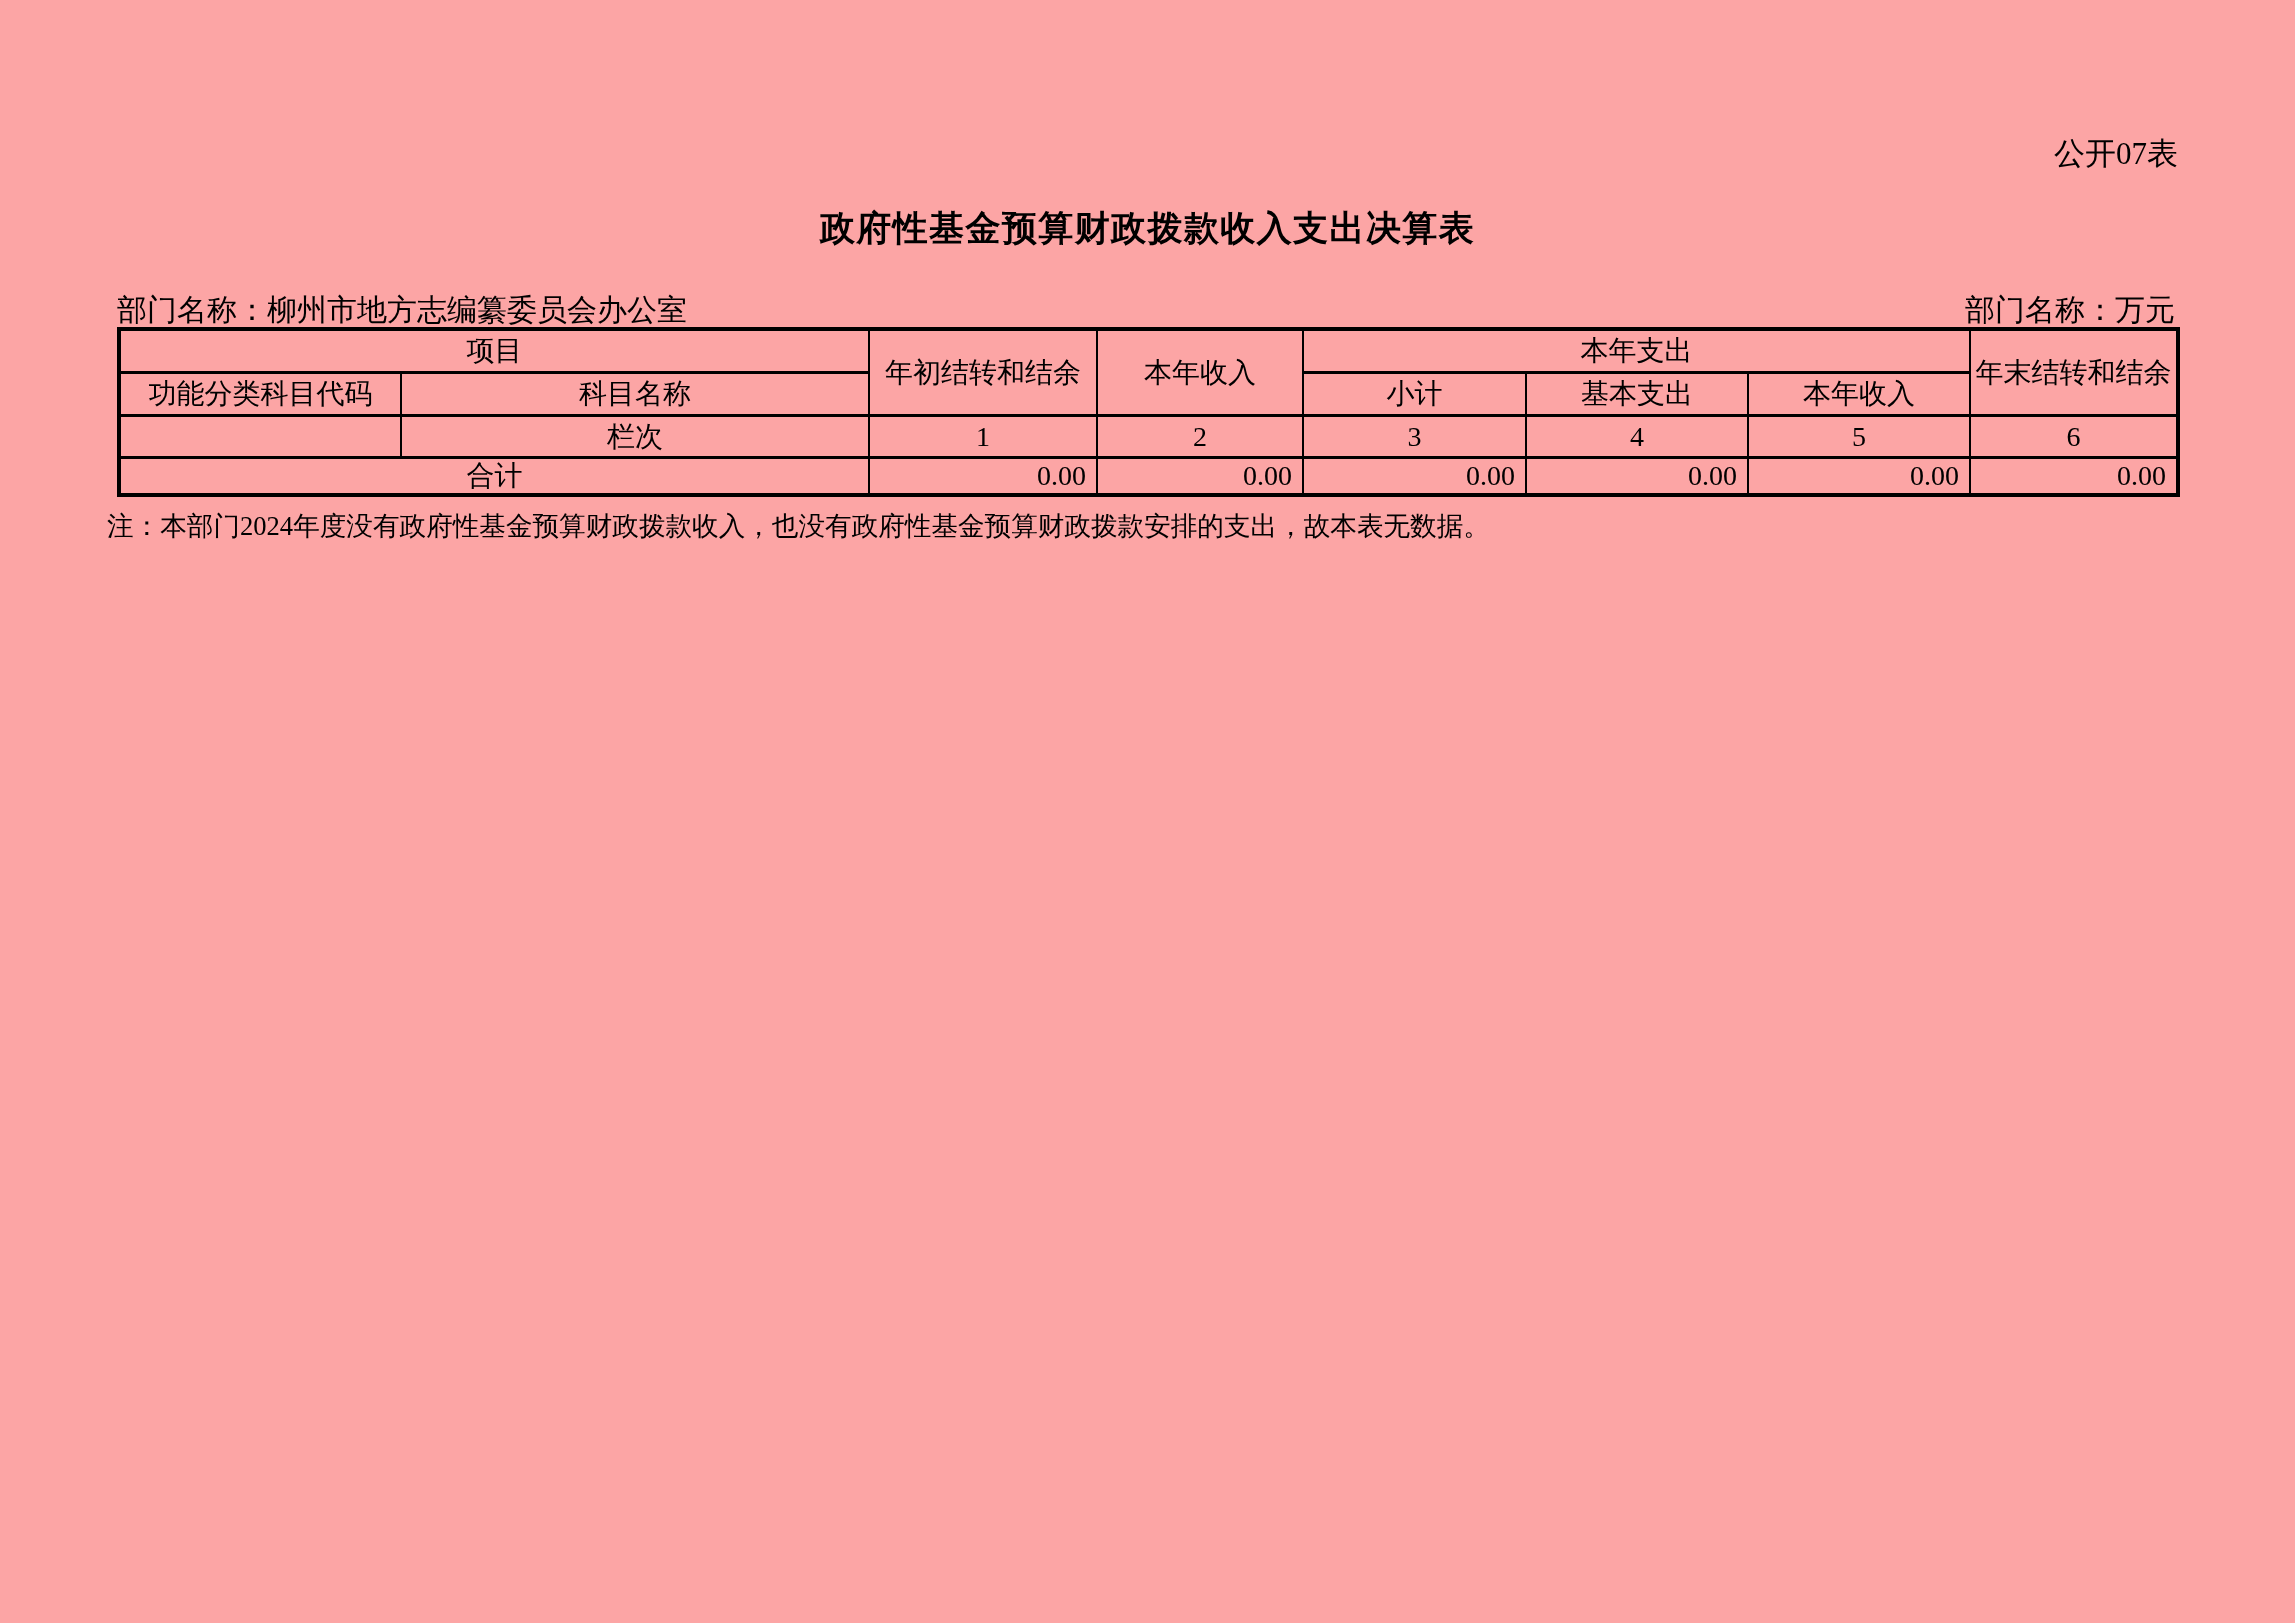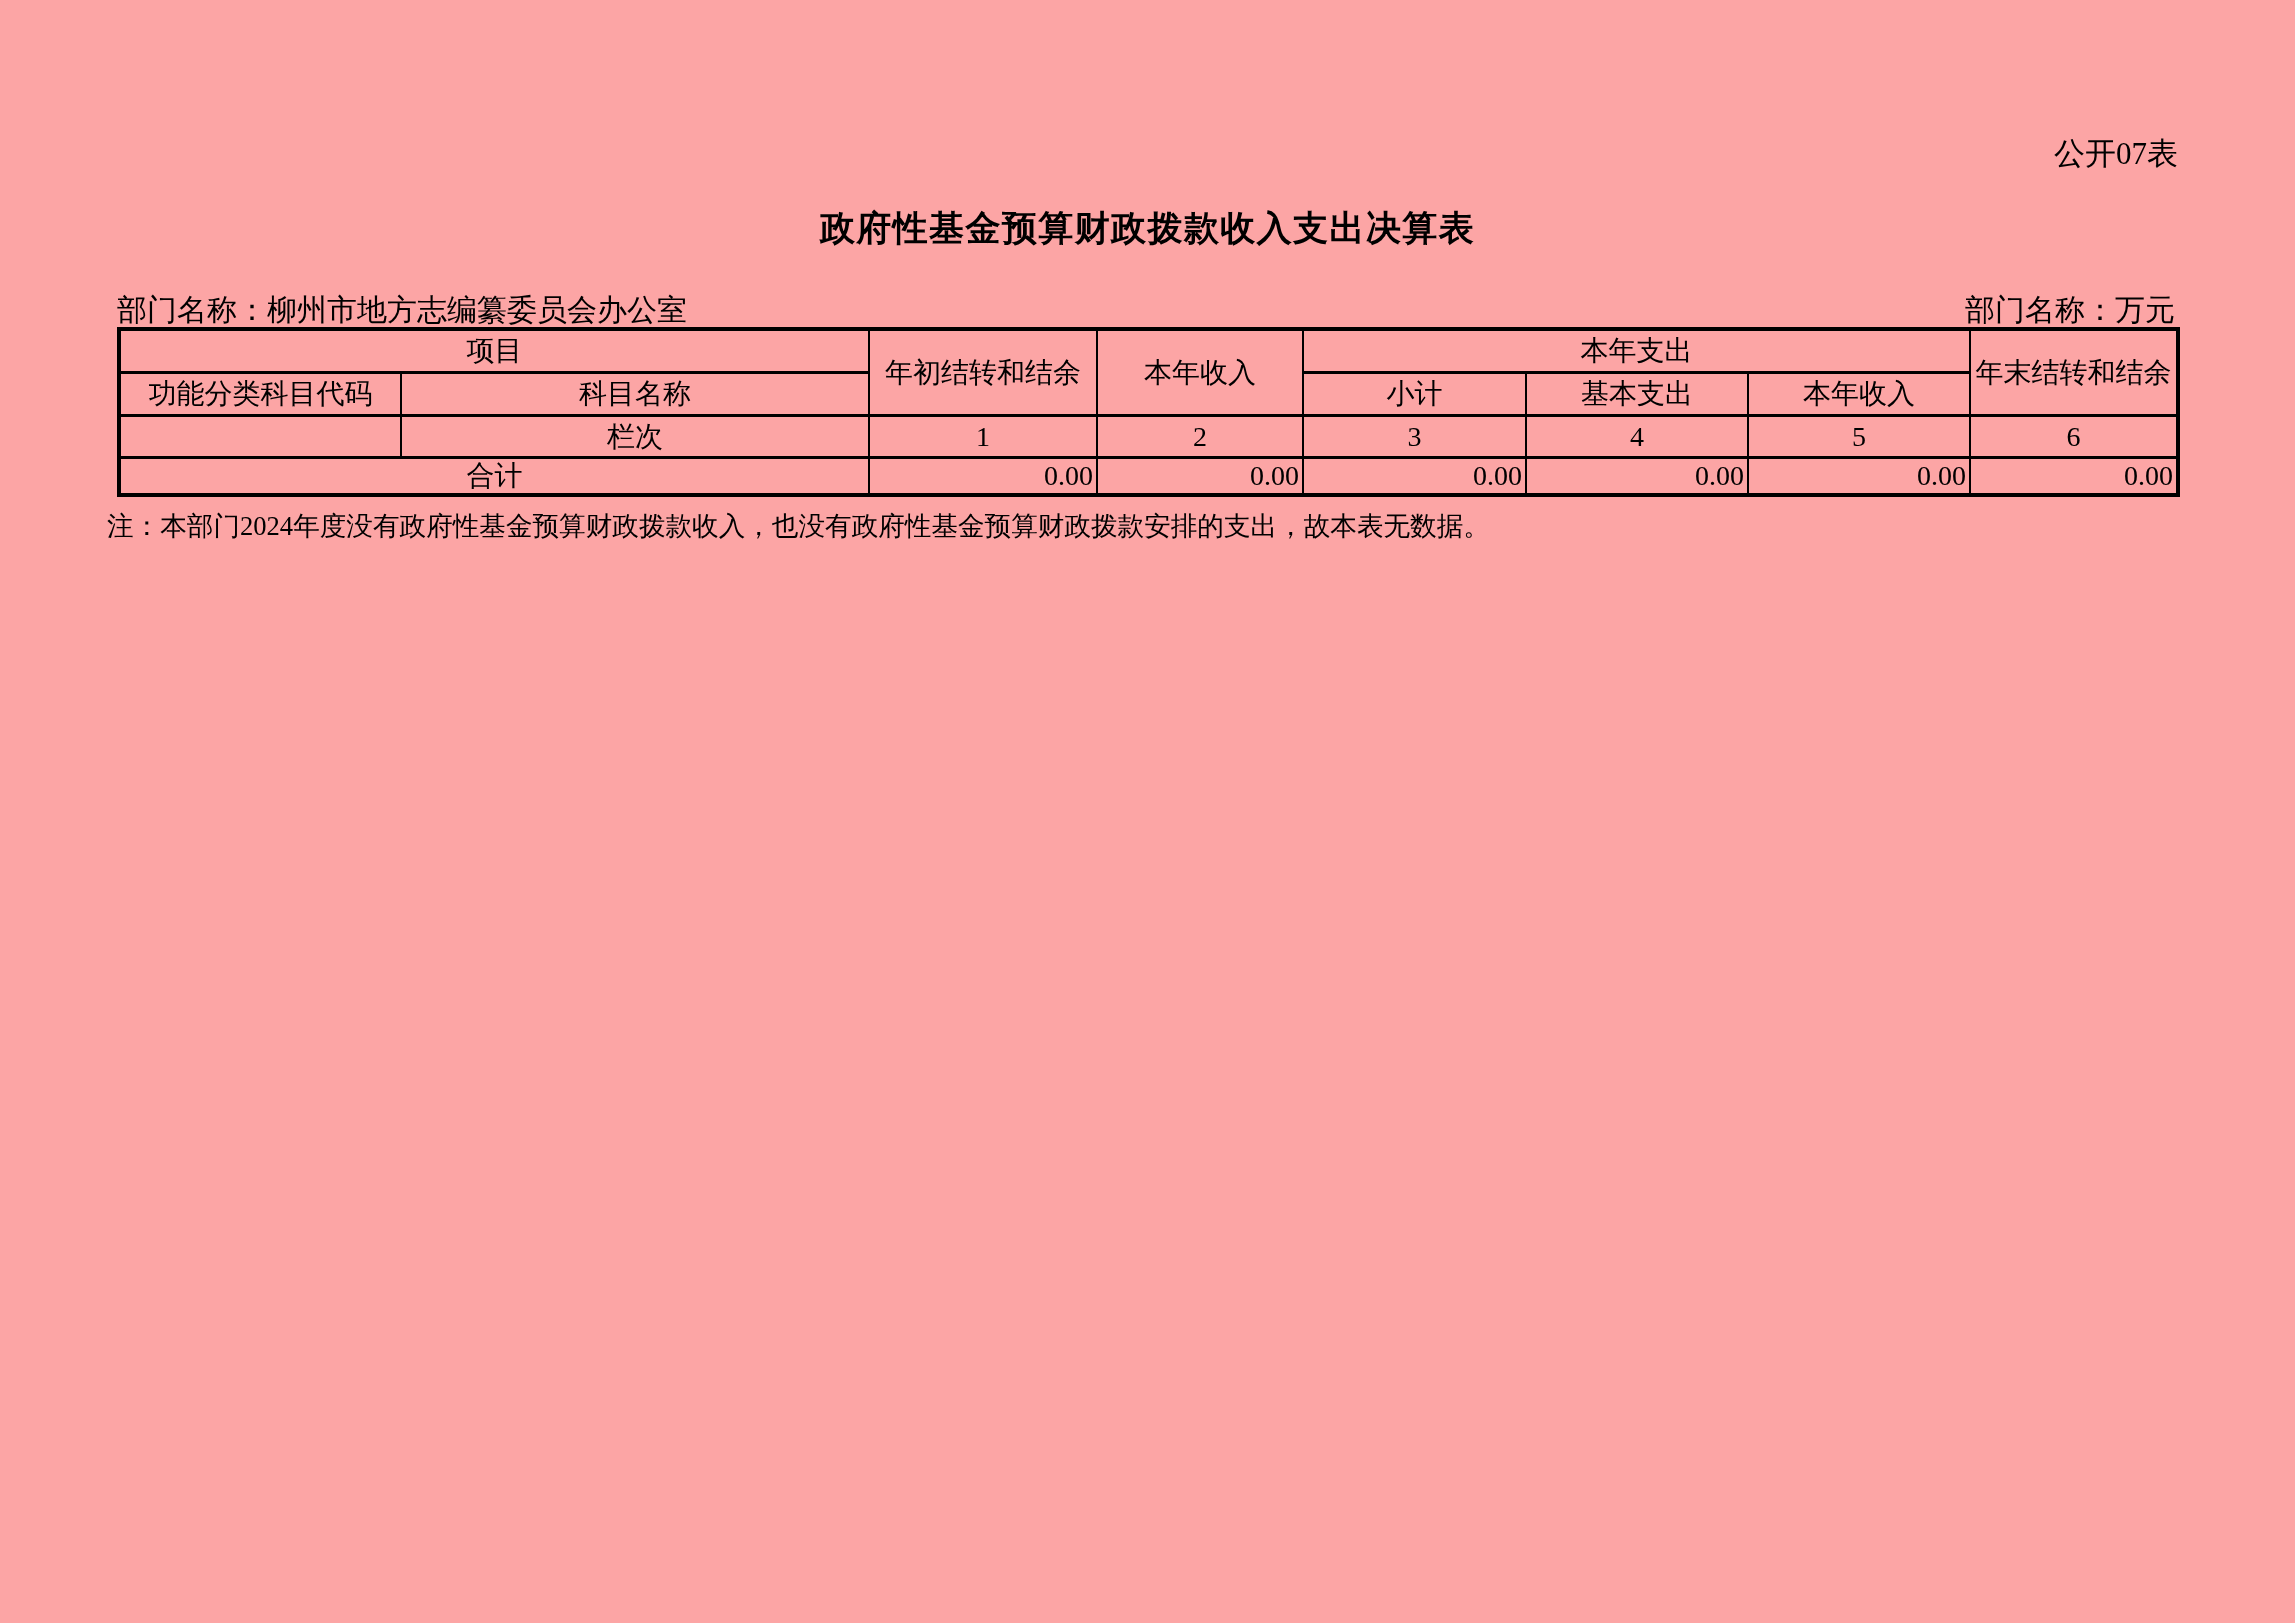--- a/index.html
+++ b/index.html
@@ -73,21 +73,21 @@
     padding: 0;
     overflow: hidden;
     white-space: nowrap;
   }
   tr.row-h1 td { height: 40px; }
   tr.row-h2 td { height: 40px; }
   tr.row-index td { height: 39px; }
   tr.row-total td { height: 34px; }
   table.fund-table td.num {
     text-align: right;
-    padding-right: 3px;
+    padding-right: 10px;
   }
   .note {
     position: absolute;
     top: 511px;
     left: 107px;
     width: 2058px;
     font-size: 26.6px;
     line-height: 31px;
     white-space: nowrap;
   }

